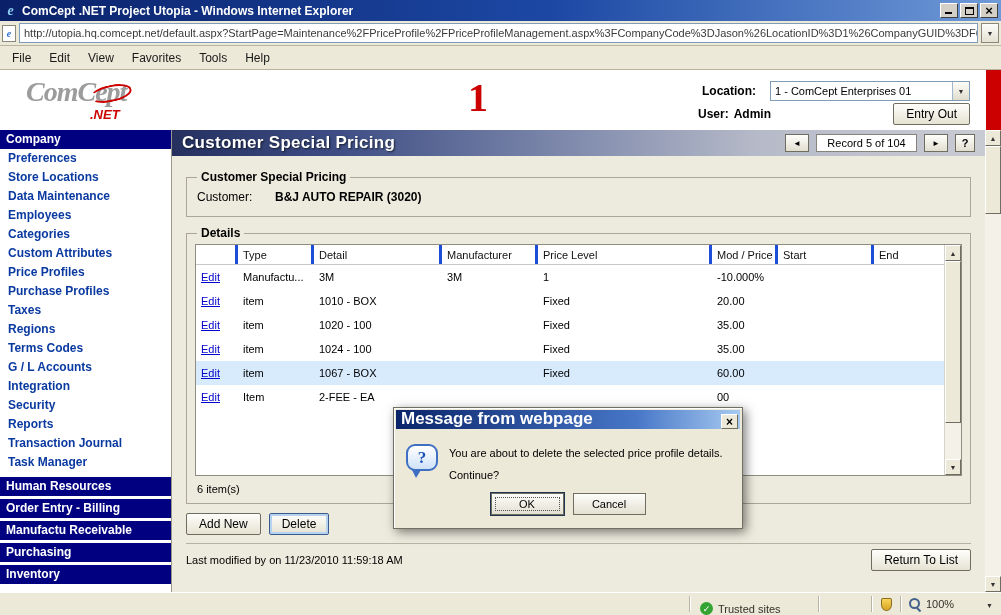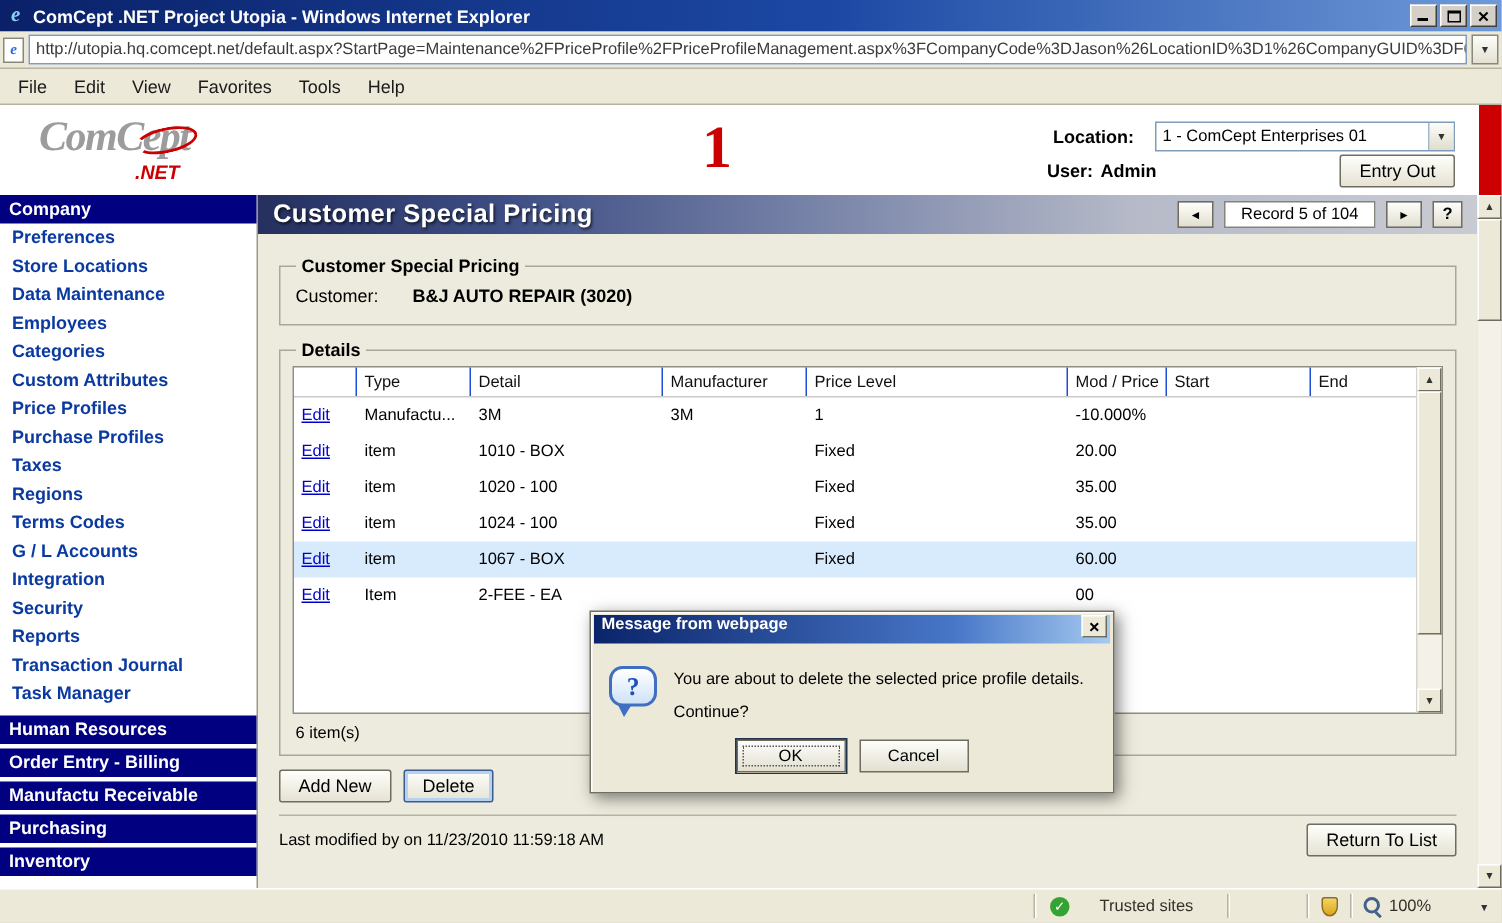--- a/index.html
+++ b/index.html
@@ -69,21 +69,21 @@
 fieldset{border:1px solid #aaa796;margin:0 14px;padding:1px 8px 7px}
 legend{font-size:12px;font-weight:bold;padding:0 4px;margin-left:2px}
 .fs-customer{margin-top:14px}
 .cust-row{display:flex;align-items:center;padding:5px 0 5px 2px}
 .cust-label{width:78px}
 .cust-value{font-weight:bold}
 .fs-details{margin-top:9px}
 
 .tbl{position:relative;margin-top:3px;height:232px;background:#fff;border:1px solid #8f8d82;font-size:11px}
 .tbl-head{display:flex;height:20px;border-bottom:1px solid #c9c9c9;margin-right:17px}
-.th{border-right:1px solid #1d4ed8;padding:4px 0 0 5px;white-space:nowrap;overflow:hidden;color:#111}
+.th{border-right:3px solid #1d4ed8;padding:4px 0 0 5px;white-space:nowrap;overflow:hidden;color:#111}
 .th:last-child{border-right:none}
 .tbl-row{display:flex;align-items:center;height:24px;margin-right:17px}
 .td{padding-left:5px;white-space:nowrap;overflow:hidden}
 .row-selected{background:#d8ebfd}
 .c-action{width:42px}.c-type{width:76px}.c-detail{width:128px}.c-manu{width:96px}.c-level{width:174px}.c-mod{width:66px}.c-start{width:96px}.c-end{flex:1}
 .edit-link{color:#0000cc;text-decoration:underline}
 
 .tbl-scroll{position:absolute;top:0;right:0;bottom:0;width:17px;background:#f4f2e8;border-left:1px solid #d6d4c8;display:flex;flex-direction:column}
 .sb-btn{height:16px;width:100%;background:#ece9d8;border:1px solid;border-color:#fff #6f6d60 #6f6d60 #fff;display:flex;align-items:center;justify-content:center;padding:0;flex-shrink:0}
 .sb-btn::before{font-size:7px;color:#333}
@@ -99,36 +99,36 @@
 .modified{font-size:11px}
 
 
 .page-scroll{position:absolute;right:0;top:130px;width:16px;height:462px;background:#f4f2e8;display:flex;flex-direction:column}
 .page-scroll .sb-thumb{height:68px}
 
 
 .statusbar{position:absolute;left:0;bottom:0;width:1001px;height:23px;background:#ece9d8;border-top:1px solid #fff;display:flex;align-items:center;font-size:11px;color:#33312a}
 .sb-left{flex:1;height:100%}
 .sb-sep{width:1px;height:16px;background:#b8b4a2;box-shadow:1px 0 0 #fff}
-.sb-zone{display:flex;align-items:center;gap:20px;padding:0 10px;height:100%;width:128px}
+.sb-zone{display:flex;align-items:flex-end;gap:5px;padding:0 10px;height:100%;width:128px}
 .check-icon{width:13px;height:13px;border-radius:50%;background:#33a433;color:#fff;display:flex;align-items:center;justify-content:center;font-size:9px;flex-shrink:0}
 .check-icon::before{content:"✓"}
 .sb-gap{width:52px;height:100%}
 .sb-icon-panel{width:28px;height:100%;display:flex;align-items:center;justify-content:center}
 .shield-icon{width:11px;height:13px;background:linear-gradient(#f7d45c,#daa520);border:1px solid #8a6d1d;border-radius:2px 2px 50% 50%}
 .sb-zoom{display:flex;align-items:center;gap:5px;padding:0 8px;height:100%;width:100px}
 .mag-icon{position:relative;width:12px;height:12px;flex-shrink:0}
 .mag-icon::before{content:"";position:absolute;left:0;top:0;width:7px;height:7px;border:2px solid #44618c;border-radius:50%}
 .mag-icon::after{content:"";position:absolute;left:8px;top:9px;width:5px;height:2px;background:#44618c;transform:rotate(45deg);transform-origin:left center}
 .caret{margin-left:auto}
 .caret::before{content:"▼";font-size:7px;color:#333}
 
 
 .dialog{position:absolute;left:393px;top:407px;width:350px;background:#ece9d8;border:1px solid #716f64;box-shadow:inset 1px 1px 0 #fff,3px 3px 10px rgba(0,0,0,.5);z-index:10}
-.dlg-title{height:19px;margin:2px;background:linear-gradient(90deg,#0a246a,#4877c8 70%,#a6caf0);display:flex;align-items:flex-start;color:#fff;font-size:11px;font-weight:bold;padding:0 2px 0 5px}
+.dlg-title{height:19px;margin:2px;background:linear-gradient(90deg,#0a246a,#4877c8 70%,#a6caf0);display:flex;align-items:flex-end;color:#fff;font-size:17px;font-weight:bold;padding:0 2px 0 5px}
 .dlg-title-text{flex:1;white-space:nowrap;overflow:hidden}
 .dlg-close{width:17px;height:15px;background:#ece9d8;border:1px solid;border-color:#fff #6f6d60 #6f6d60 #fff;display:flex;align-items:center;justify-content:center;color:#000;flex-shrink:0}
 .dlg-close::before{content:"×";font-size:12px;font-weight:bold;line-height:1}
 .dlg-body{display:flex;gap:11px;padding:13px 8px 4px 12px}
 .q-icon{position:relative;width:32px;height:34px;flex-shrink:0}
 .q-balloon{position:absolute;left:0;top:0;right:0;bottom:7px;background:linear-gradient(#ffffff,#cfe2f8);border:2px solid #3f6fc2;border-radius:9px;display:flex;align-items:center;justify-content:center;color:#1c52b8;font:bold 17px "Liberation Serif",serif}
 .q-balloon::before{content:"?"}
 .q-tail{position:absolute;left:6px;bottom:0;width:0;height:0;border-left:4px solid transparent;border-right:5px solid transparent;border-top:8px solid #3f6fc2}
 .dlg-text{font-size:11px;padding-top:3px;white-space:nowrap}
 .dlg-line2{margin-top:10px}

